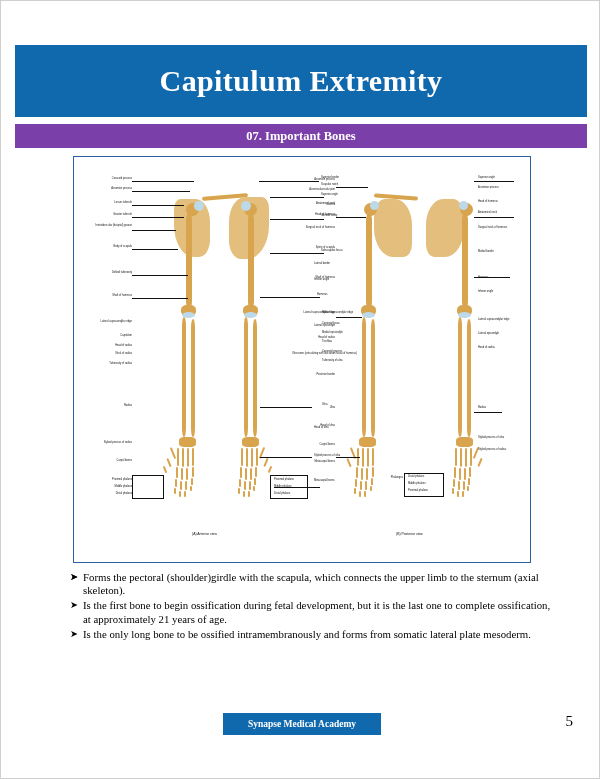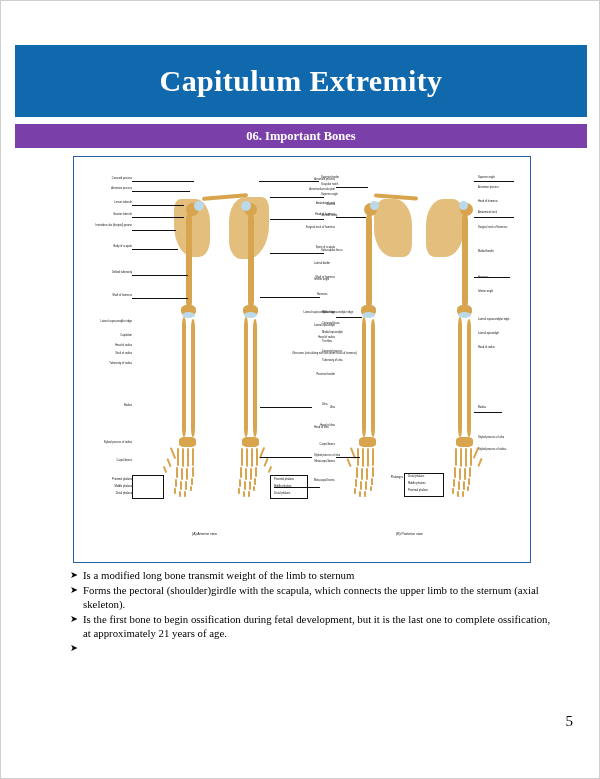--- a/index.html
+++ b/index.html
@@ -168,21 +168,21 @@
 </head>
 <body>
 
 <div class="page">
 
   <div class="title-banner">
     <div class="title-text">Capitulum Extremity</div>
   </div>
 
   <div class="section-bar">
-    <div class="section-text">06. Important Bones</div>
+    <div class="section-text">07. Important Bones</div>
   </div>
 
   <div class="figure-box">
     <div class="fig-inner">
 
       <div class="bone" style="left:128px; top:38px; width:46px; height:4px; transform:rotate(-5deg); border-radius:3px;"></div>
 
       <div class="bone pale" style="left:155px; top:40px; width:40px; height:62px; border-radius:40% 18% 55% 30%;"></div>
       <div class="bone pale" style="left:100px; top:42px; width:36px; height:58px; border-radius:18% 40% 30% 55%;"></div>
 
@@ -410,21 +410,24 @@
       <div class="lbl" style="left:404px; top:280px;">Styloid process of ulna</div>
       <div class="lbl" style="left:404px; top:292px;">Styloid process of radius</div>
 
       <div class="viewcap" style="left:118px; top:375px;">(A) Anterior view</div>
       <div class="viewcap" style="left:322px; top:375px;">(B) Posterior view</div>
     </div>
   </div>
 
   <div class="content">
     <ul class="bullets">
-      <li><span class="arrow">➤</span><span>Is a modified long bone transmit weight of the limb to sternum</span></li>
+      <li><span class="arrow">➤</span></li>
       <li><span class="arrow">➤</span><span>Forms the pectoral (shoulder)girdle with the scapula, which connects the upper limb to the sternum (axial skeleton).</span></li>
       <li><span class="arrow">➤</span><span>Is the first bone to begin ossification during fetal development, but it is the last one to complete ossification, at approximately 21 years of age.</span></li>
-      <li><span class="arrow">➤</span></li>
+      <li><span class="arrow">➤</span><span>Is the only long bone to be ossified intramembranously and forms from somatic lateral plate mesoderm.</span></li>
     </ul>
   </div>
 
+  <div class="footer-badge">
+    <span>Synapse Medical Academy</span>
+  </div>
   <div class="page-number">5</div>
 </div>
 
 </body></html>

